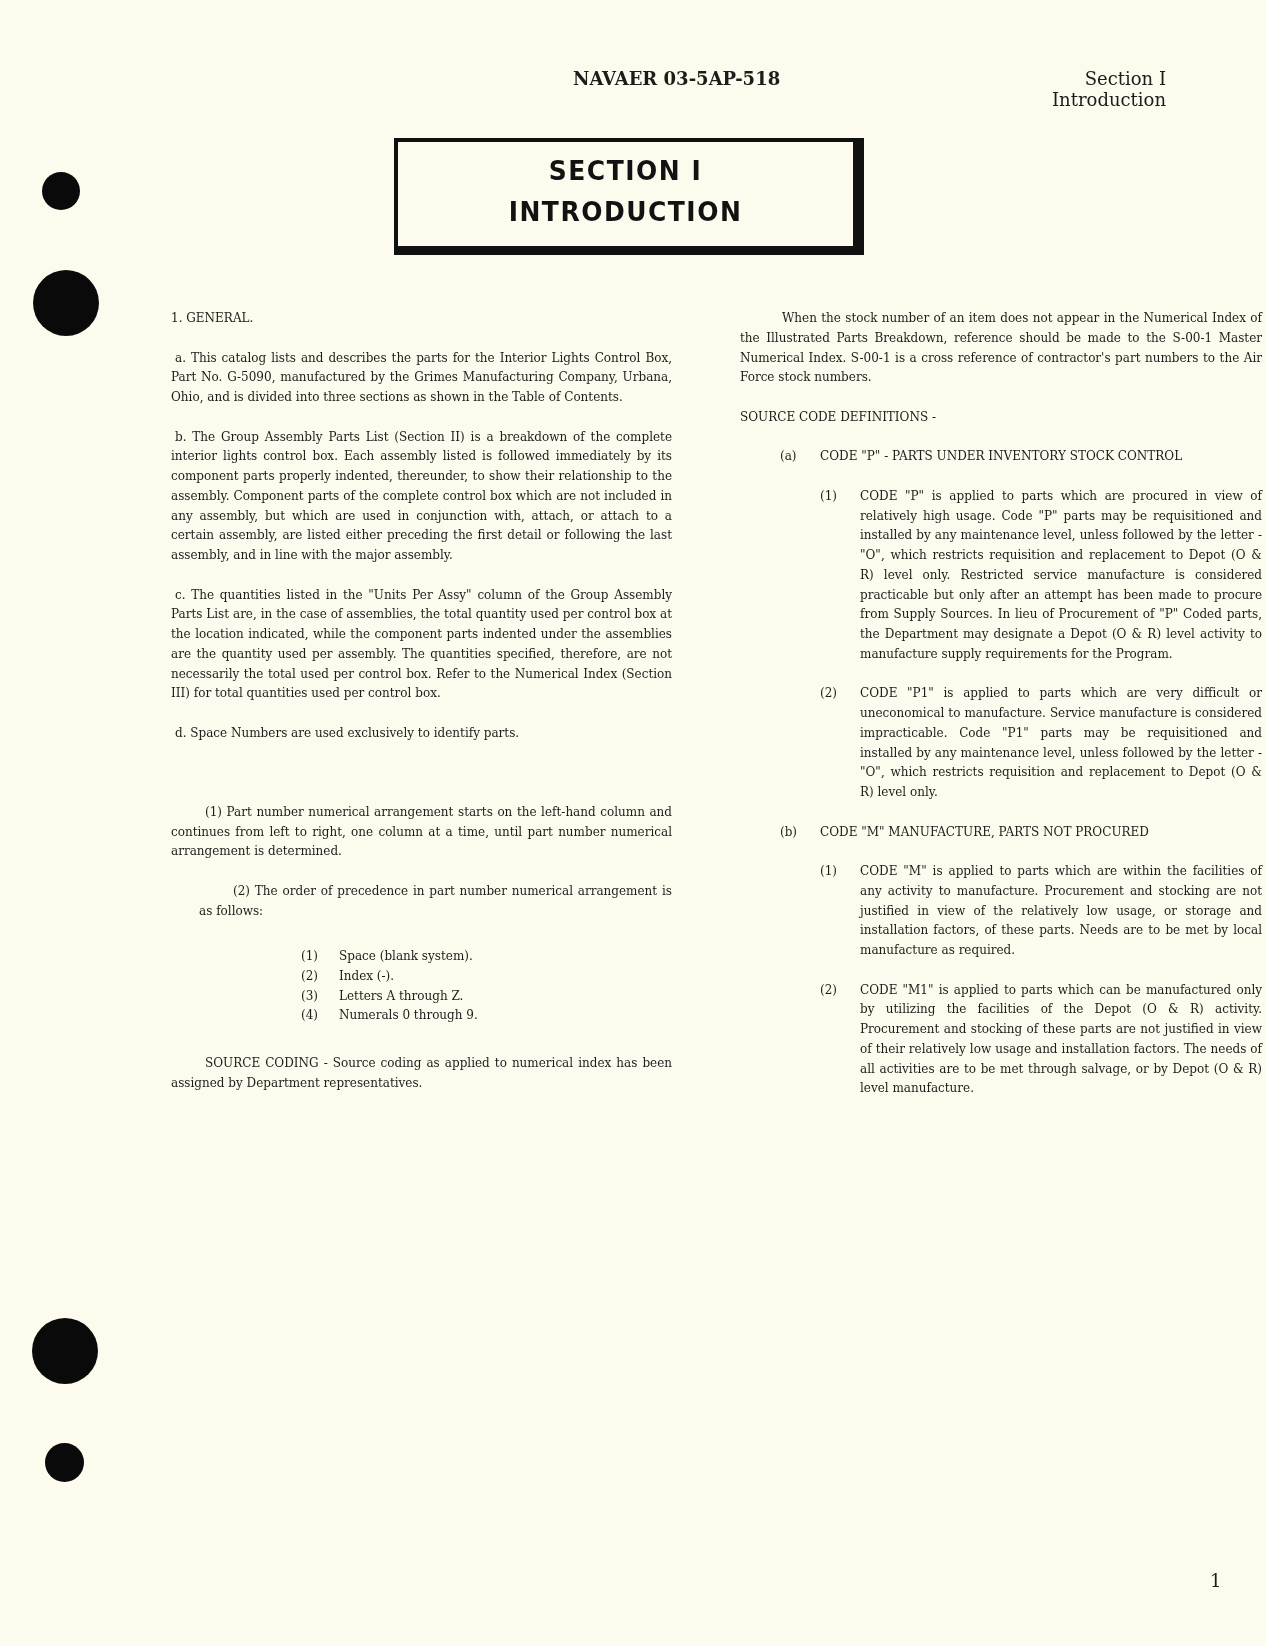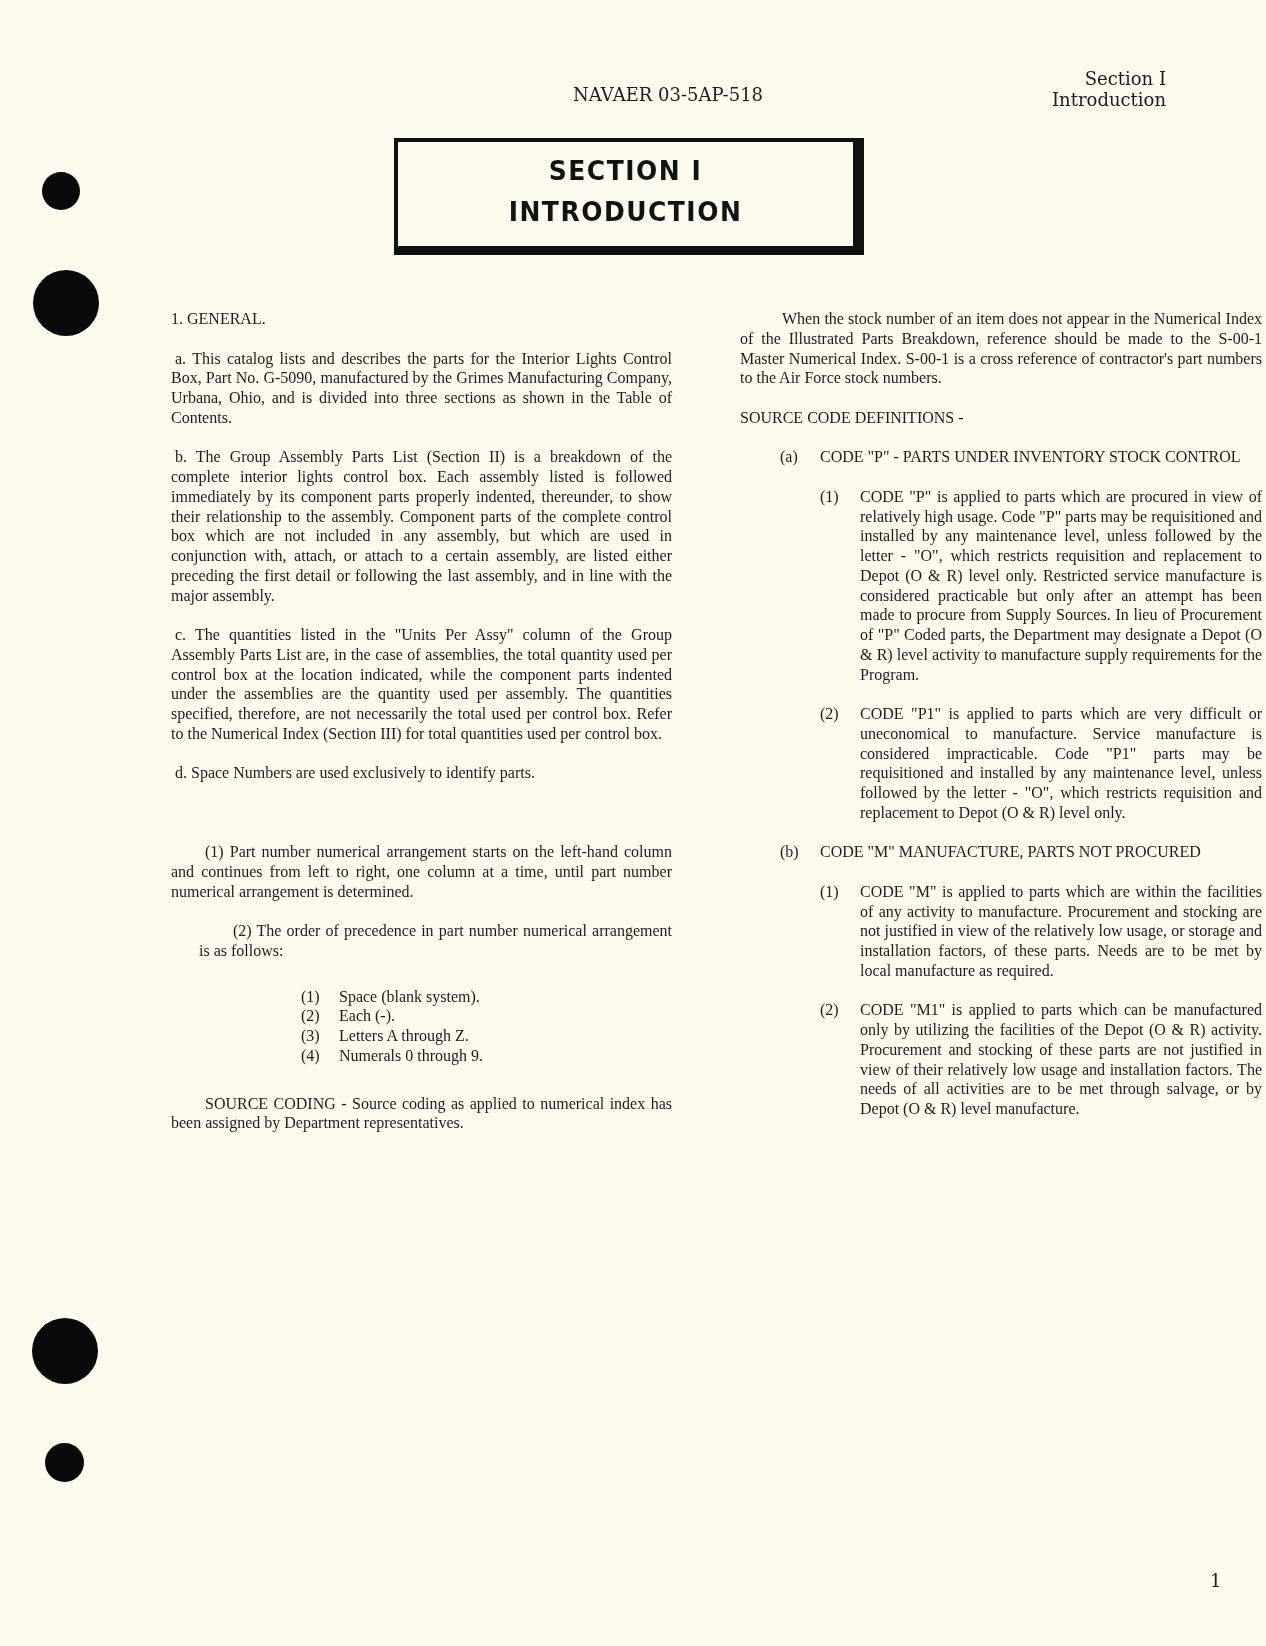--- a/index.html
+++ b/index.html
@@ -17,41 +17,41 @@
     border-top:4px solid #111; border-left:4px solid #111;
     border-right:11px solid #111; border-bottom:9px solid #111;
     background:#fdfbee;
     text-align:center;
   }
   .title-box .t {
     font-family:"DejaVu Sans","Liberation Sans",sans-serif;
     font-weight:bold; font-size:25px; letter-spacing:1.5px; color:#121212;
     transform:scaleY(1.05);
   }
-  .col { position:absolute; font-size:16px; line-height:19.75px; text-align:justify;font-family:Liberation Serif, serif; }
+  .col { position:absolute; font-size:12px; line-height:19.75px; text-align:justify; }
   .col p { margin:0; }
   .gap { height:19.75px; }
   .ind { text-indent:4px; }
   .hang { display:flex; }
   .hang .num { flex:0 0 auto; }
   .hang .txt { flex:1 1 auto; text-align:justify; }
   .list { padding-left:130px; text-align:left; }
   .list div { display:flex; }
   .list .num { width:38px; }
   .pagenum { font-size:18px; }
 </style>
 </head>
 <body>
 
 <div class="hole" style="left:42px;top:172px;width:38px;height:38px;"></div>
 <div class="hole" style="left:33px;top:270px;width:66px;height:66px;"></div>
 <div class="hole" style="left:32px;top:1318px;width:66px;height:66px;"></div>
 <div class="hole" style="left:45px;top:1443px;width:39px;height:39px;"></div>
 
-<div class="abs hdr" style="left:573px;top:84px;">NAVAER 03-5AP-518</div>
+<div class="abs hdr" style="left:573px;top:68px;font-weight:bold;">NAVAER 03-5AP-518</div>
 <div class="abs hdr" style="right:100px;top:68px;text-align:right;">
   <div>Section I</div>
   <div>Introduction</div>
 </div>
 
 <div class="title-box">
   <div class="t" style="margin-top:15px;">SECTION I</div>
   <div class="t" style="margin-top:12px;">INTRODUCTION</div>
 </div>
 
@@ -72,21 +72,21 @@
   <div class="gap"></div>
   <p style="text-indent:34px;margin-left:28px;">(2)  The order of precedence in part number numerical arrangement is as follows:</p>
   <div class="gap"></div>
   <div class="list" style="margin-top:6px;">
     <div>
         <span class="num">(1)</span>
         <span>Space (blank system).</span>
       </div>
     <div>
         <span class="num">(2)</span>
-        <span>Each (-).</span>
+        <span>Index (-).</span>
       </div>
     <div>
         <span class="num">(3)</span>
         <span>Letters A through Z.</span>
       </div>
     <div>
         <span class="num">(4)</span>
         <span>Numerals 0 through 9.</span>
       </div>
   </div>

